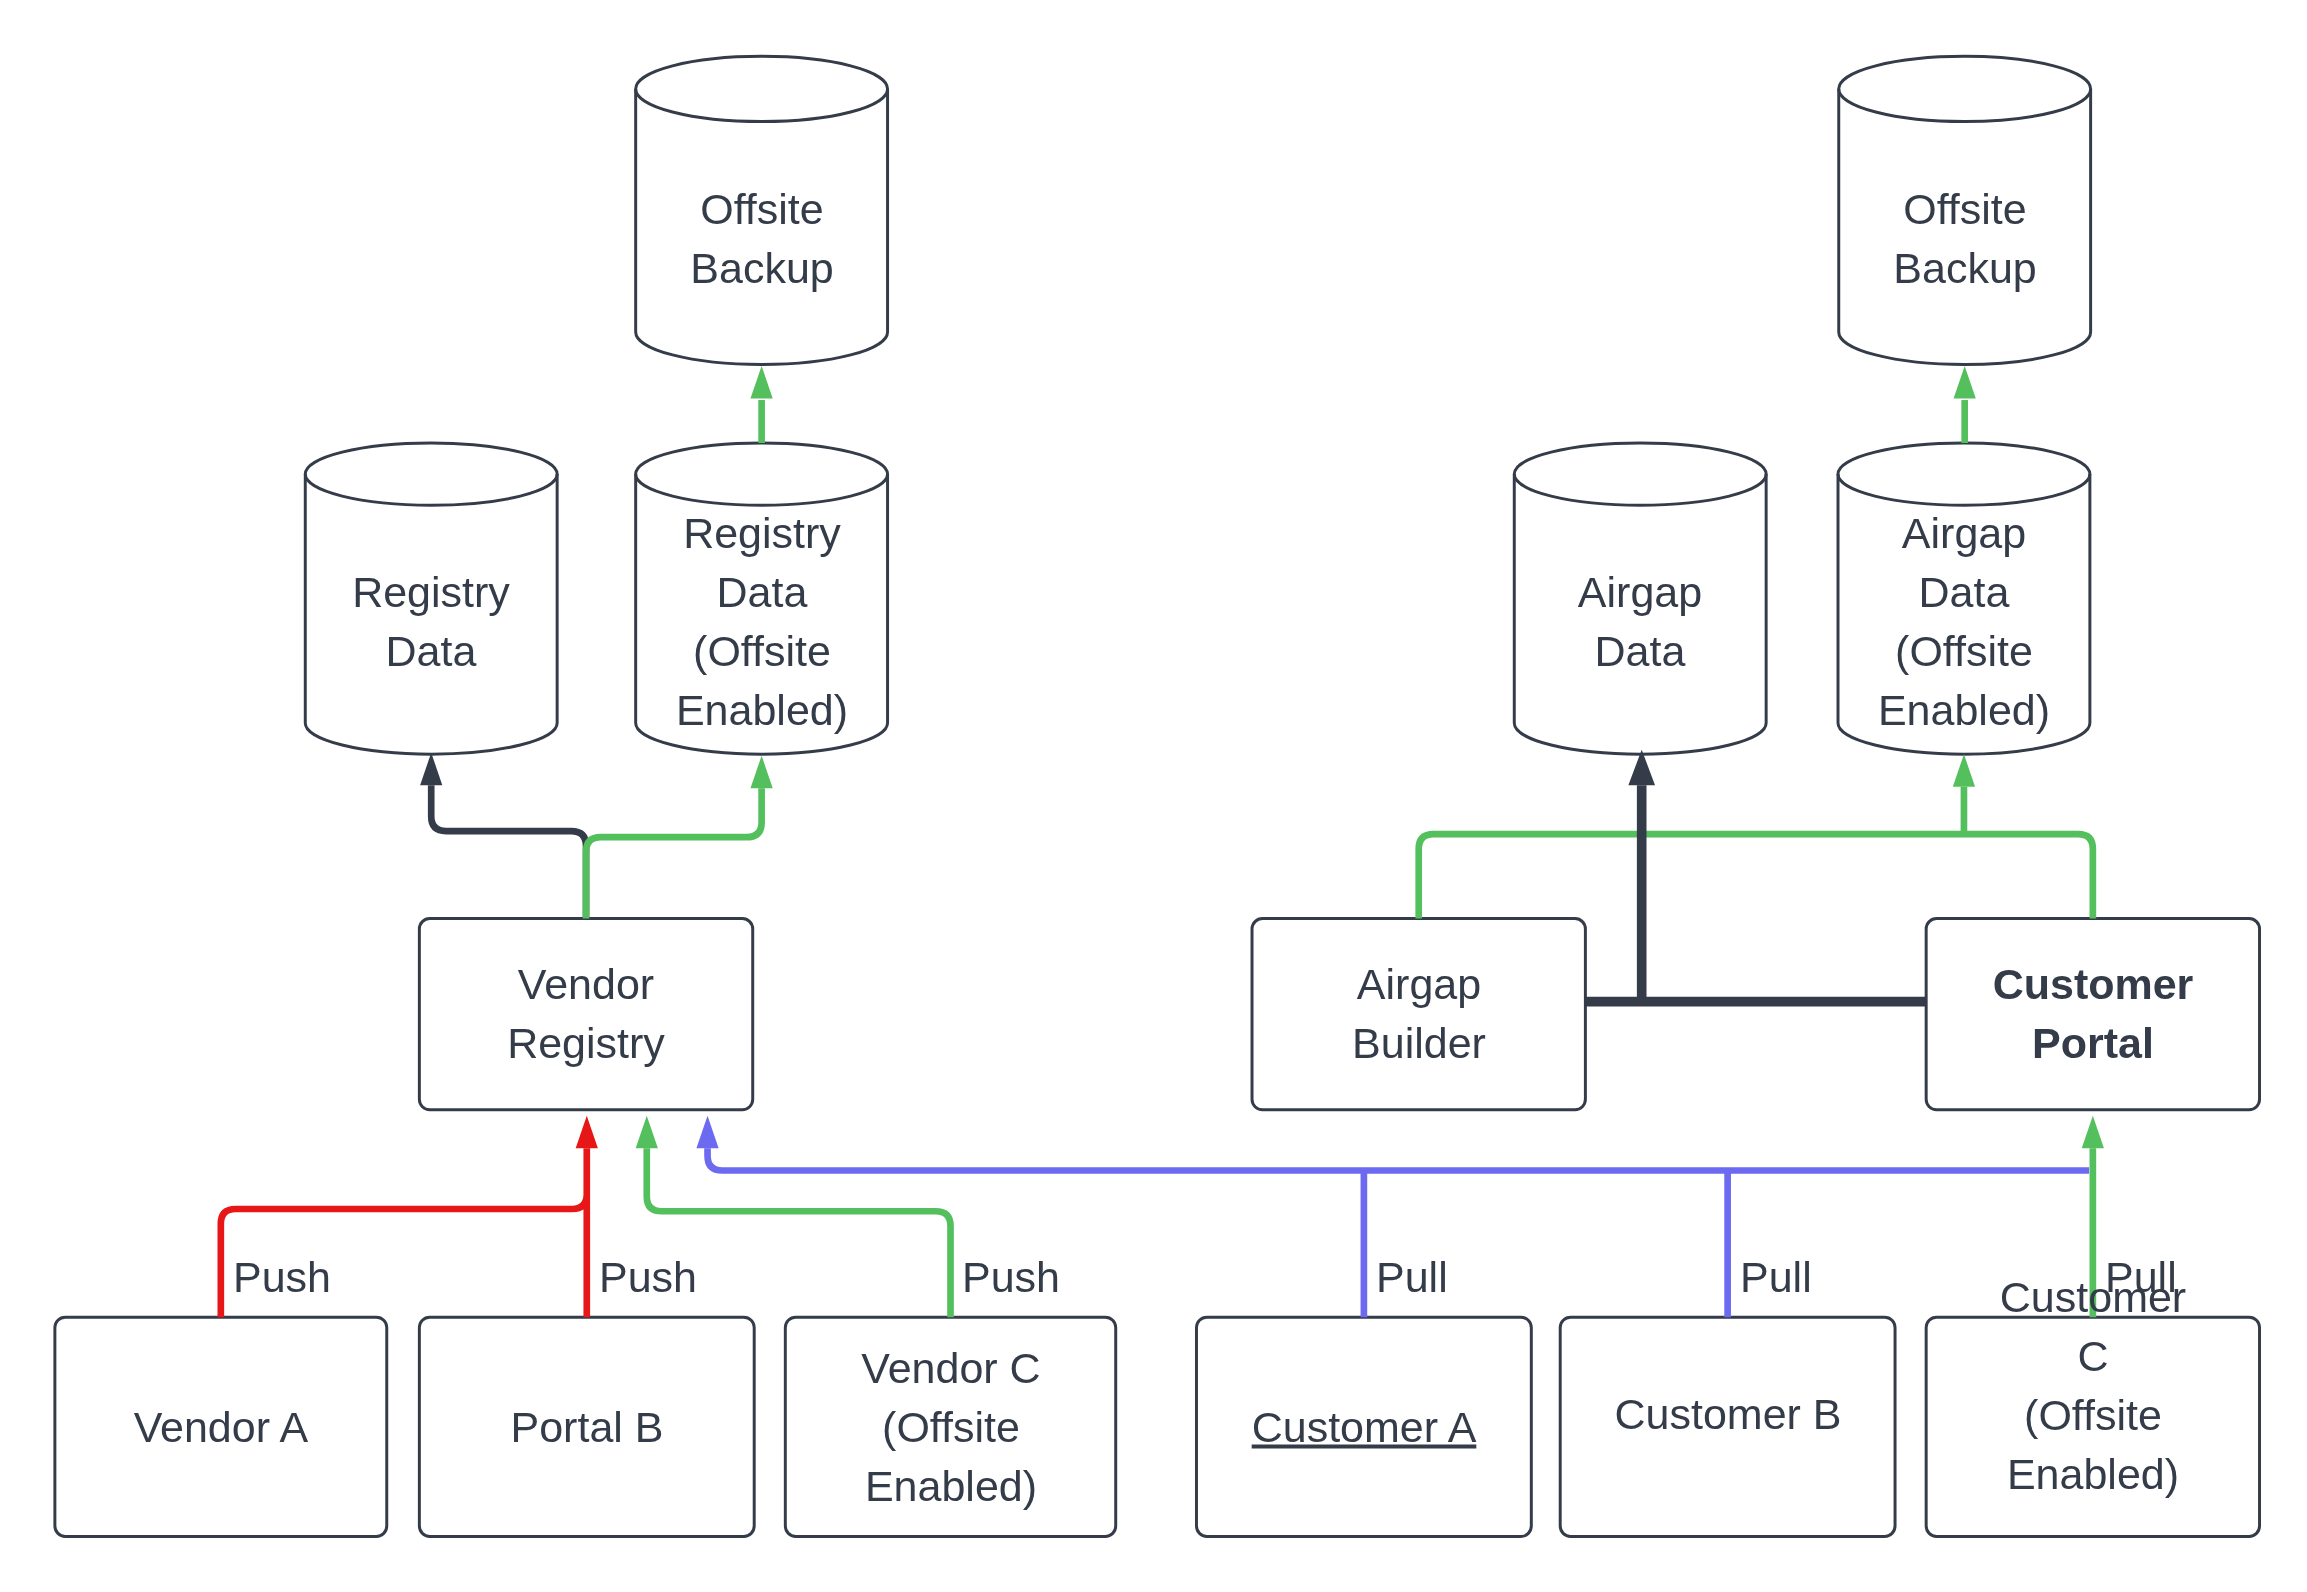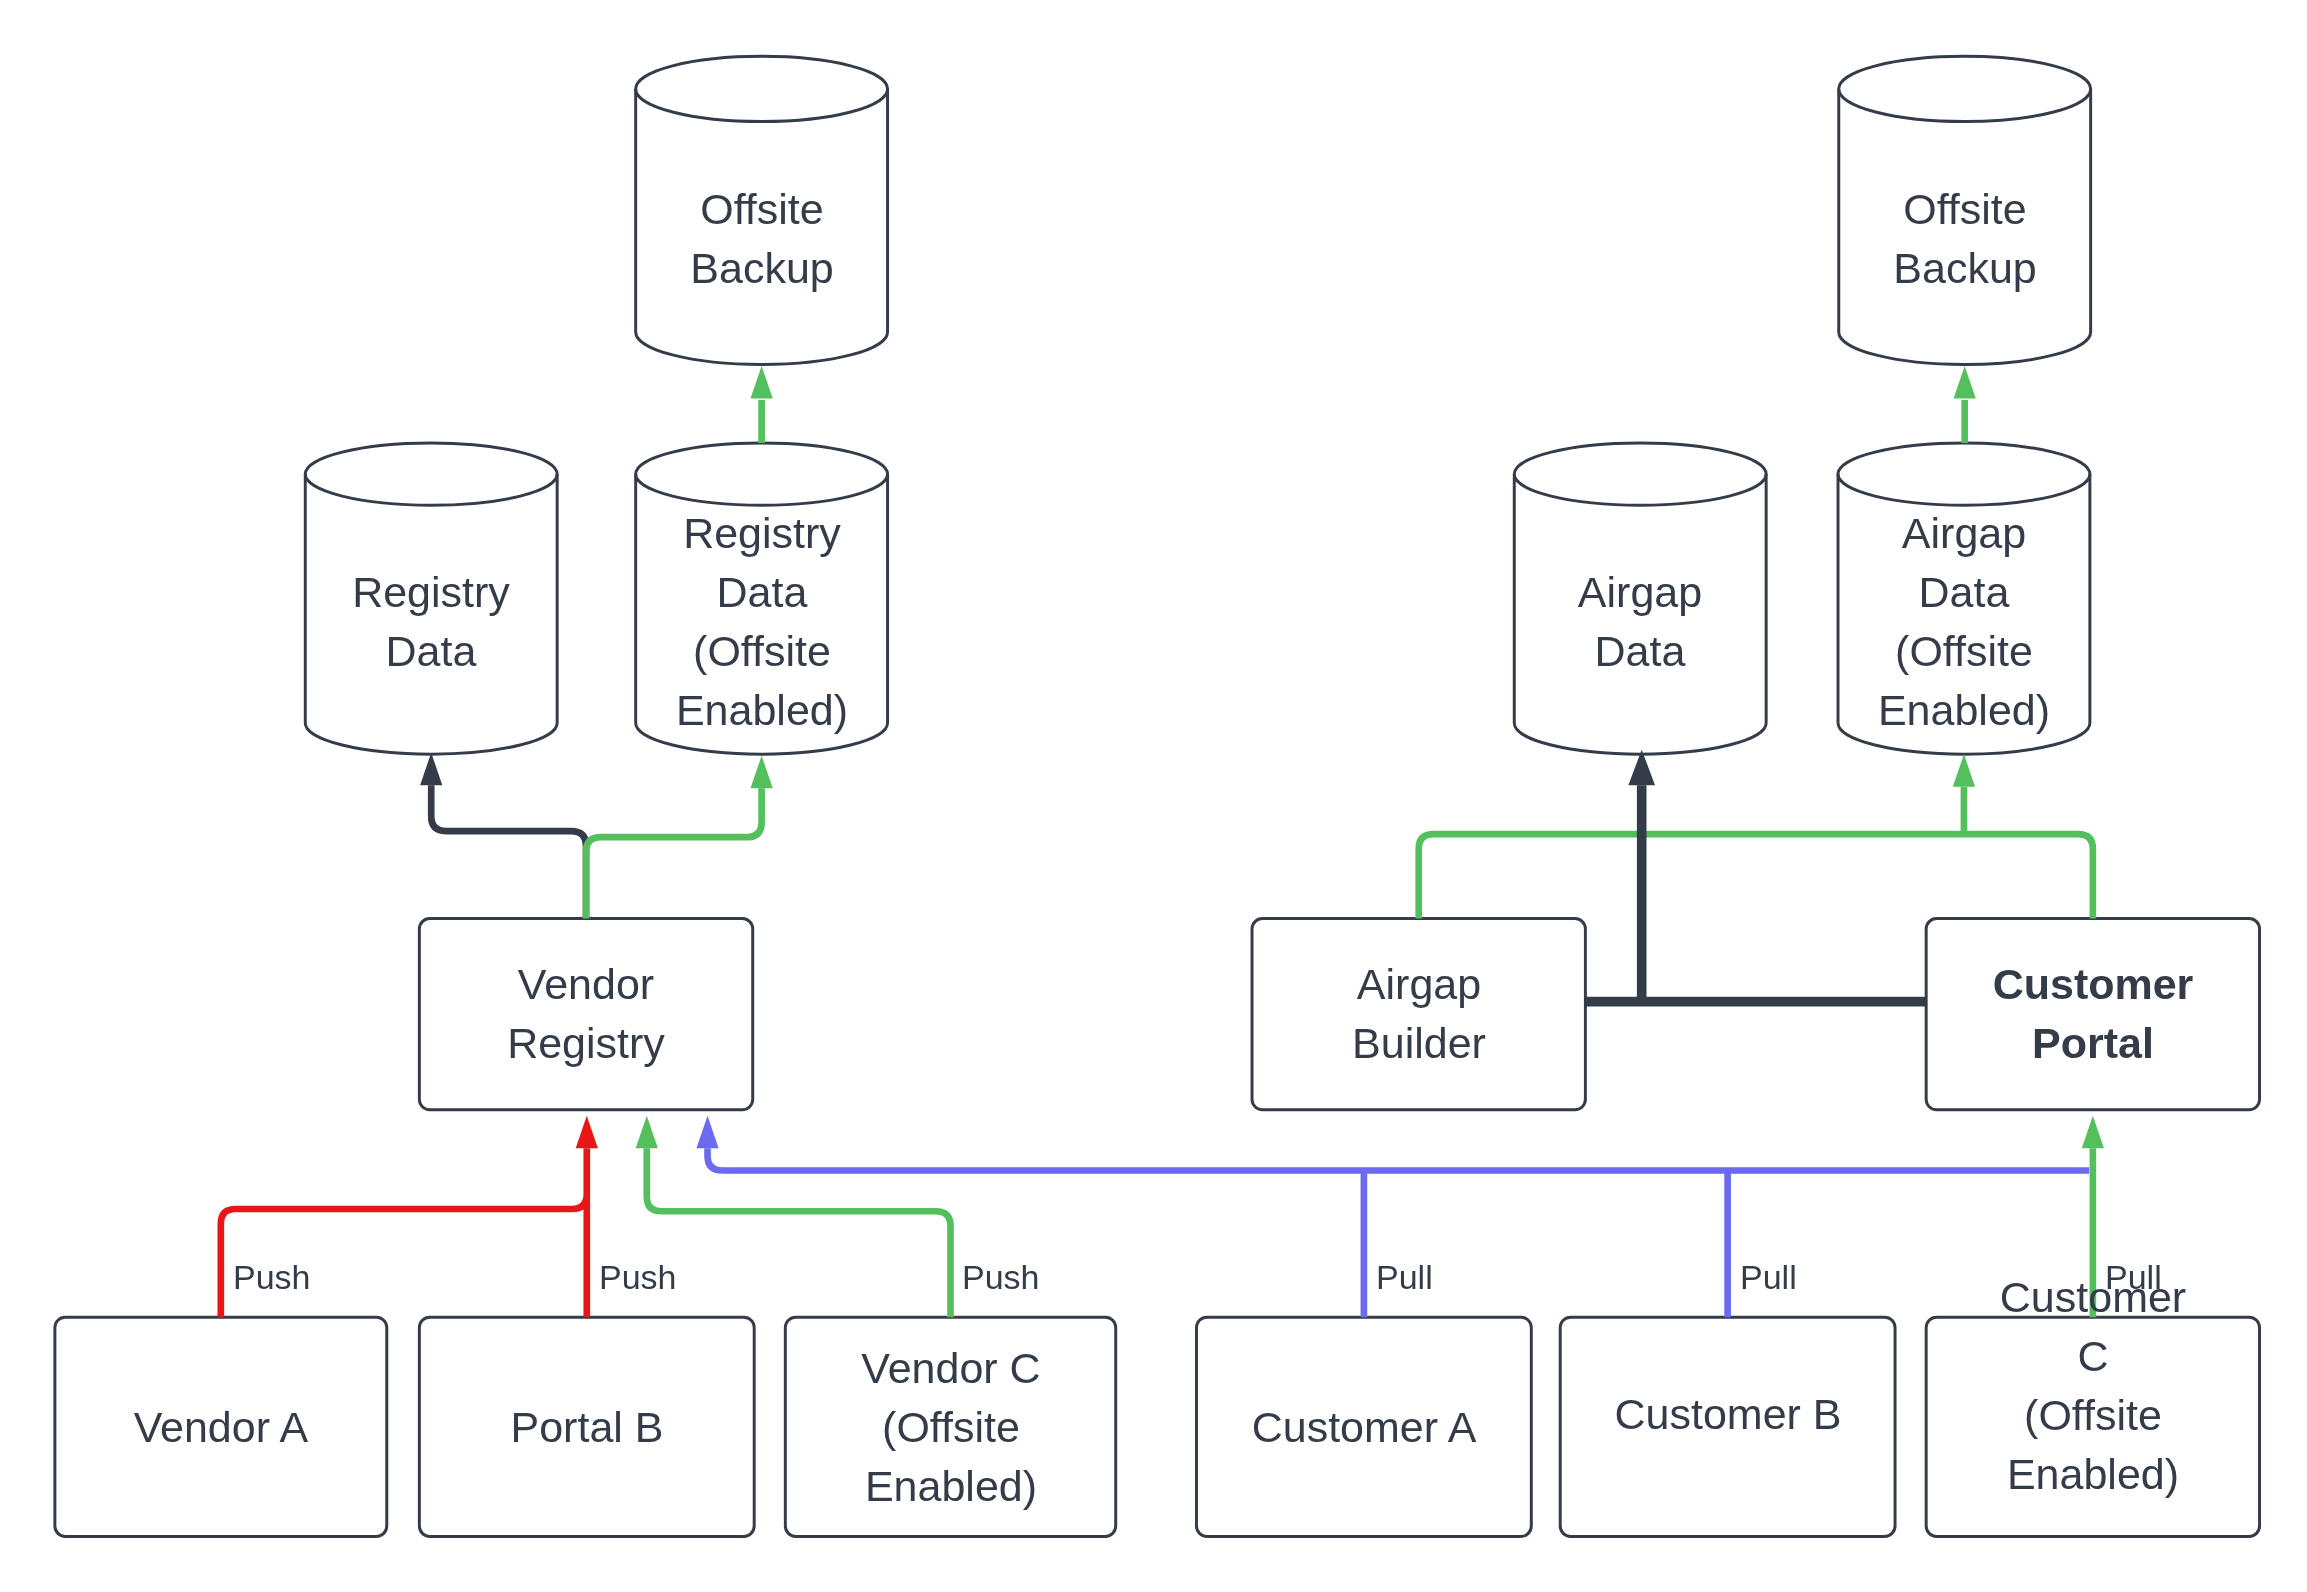--- a/index.html
+++ b/index.html
@@ -36,39 +36,39 @@
   
   .lbl{
     position:absolute;
     transform:translate(-50%,-50%);
     font-size:43px; line-height:59px;
     color:var(--color-text,#343c49);
     white-space:pre-line; text-align:center;
   }
   .edge-lbl{
     position:absolute;
-    font-size:34px; line-height:59px;
+    font-size:43px; line-height:59px;
     color:var(--color-text,#343c49);
     white-space:nowrap;
   }
 
   
   #lbl-obl{left:762px; top:239px;}
   #lbl-rd{left:431px;  top:622px;}
   #lbl-rdo{left:762px; top:622px;}
   #lbl-obr{left:1965px; top:239px;}
   #lbl-ad{left:1640px; top:622px;}
   #lbl-ado{left:1964px; top:622px;}
   #lbl-vr{left:586px;  top:1014px;}
   #lbl-ab{left:1419px; top:1014px;}
   #lbl-cp{left:2093px; top:1014px;font-weight:bold;}
   #lbl-va{left:221px;  top:1427px;}
   #lbl-vb{left:587px;  top:1427px;}
   #lbl-vc{left:951px; top:1427px;}
-  #lbl-ca{left:1364px; top:1427px;}
+  #lbl-ca{left:1364px; top:1427px;text-decoration:underline;}
   #lbl-cb{left:1728px; top:1414px;}
   #lbl-cc{left:2093px; top:1386px;}
 
   
   #lbl-push-a{left:233px;  top:1248px;}
   #lbl-push-b{left:599px;  top:1248px;}
   #lbl-push-c{left:962px; top:1248px;}
   #lbl-pull-a{left:1376px; top:1248px;}
   #lbl-pull-b{left:1740px; top:1248px;}
   #lbl-pull-c{left:2105px; top:1248px;}

